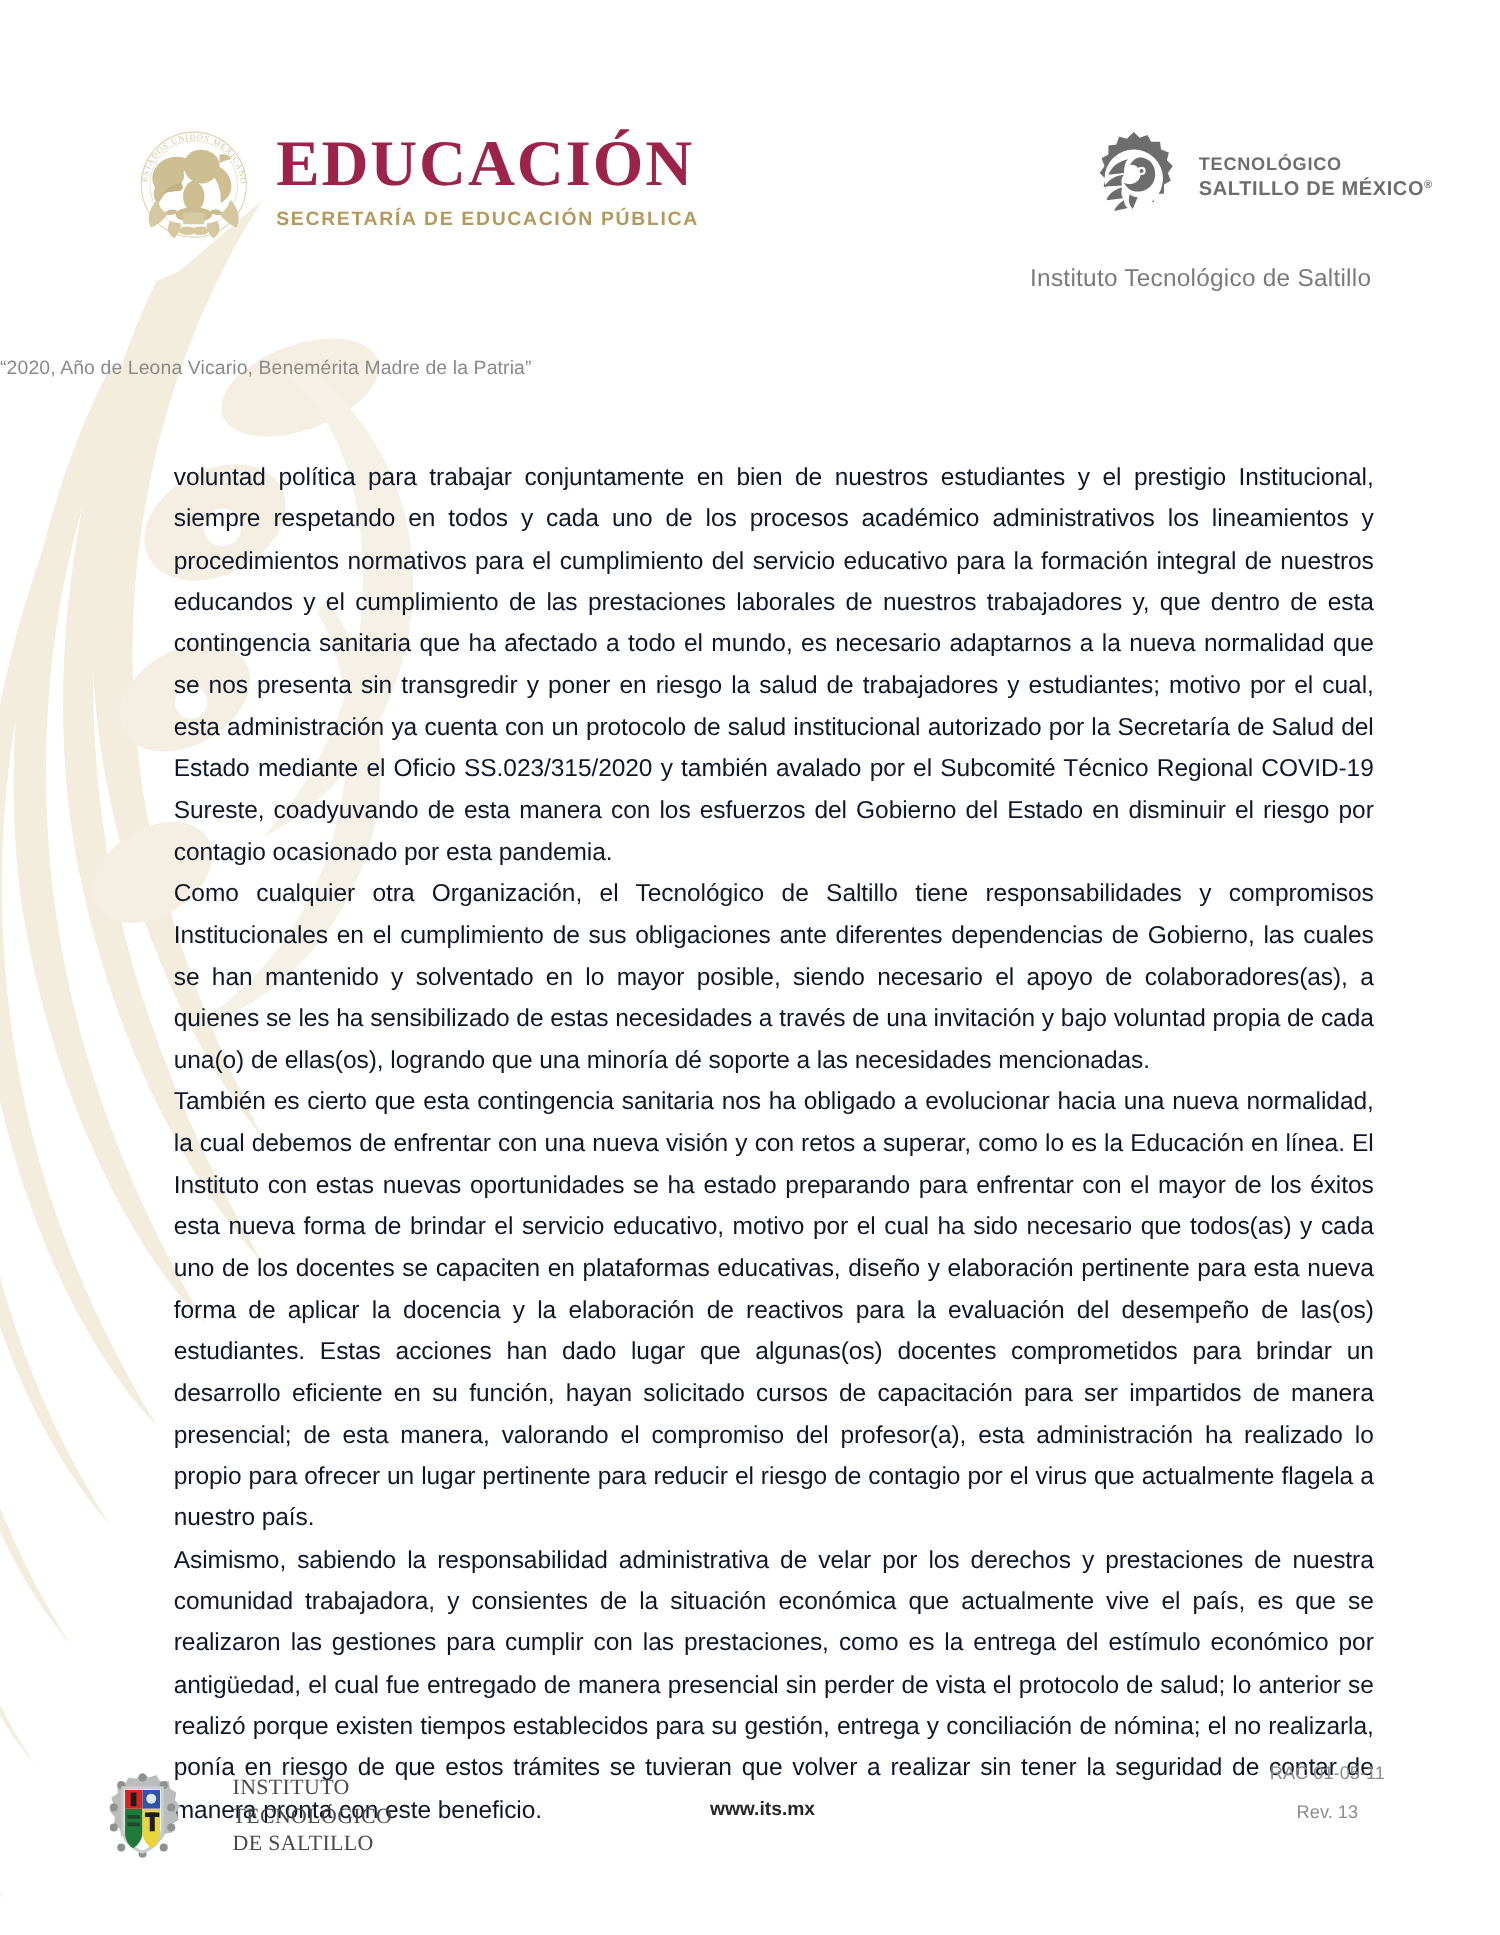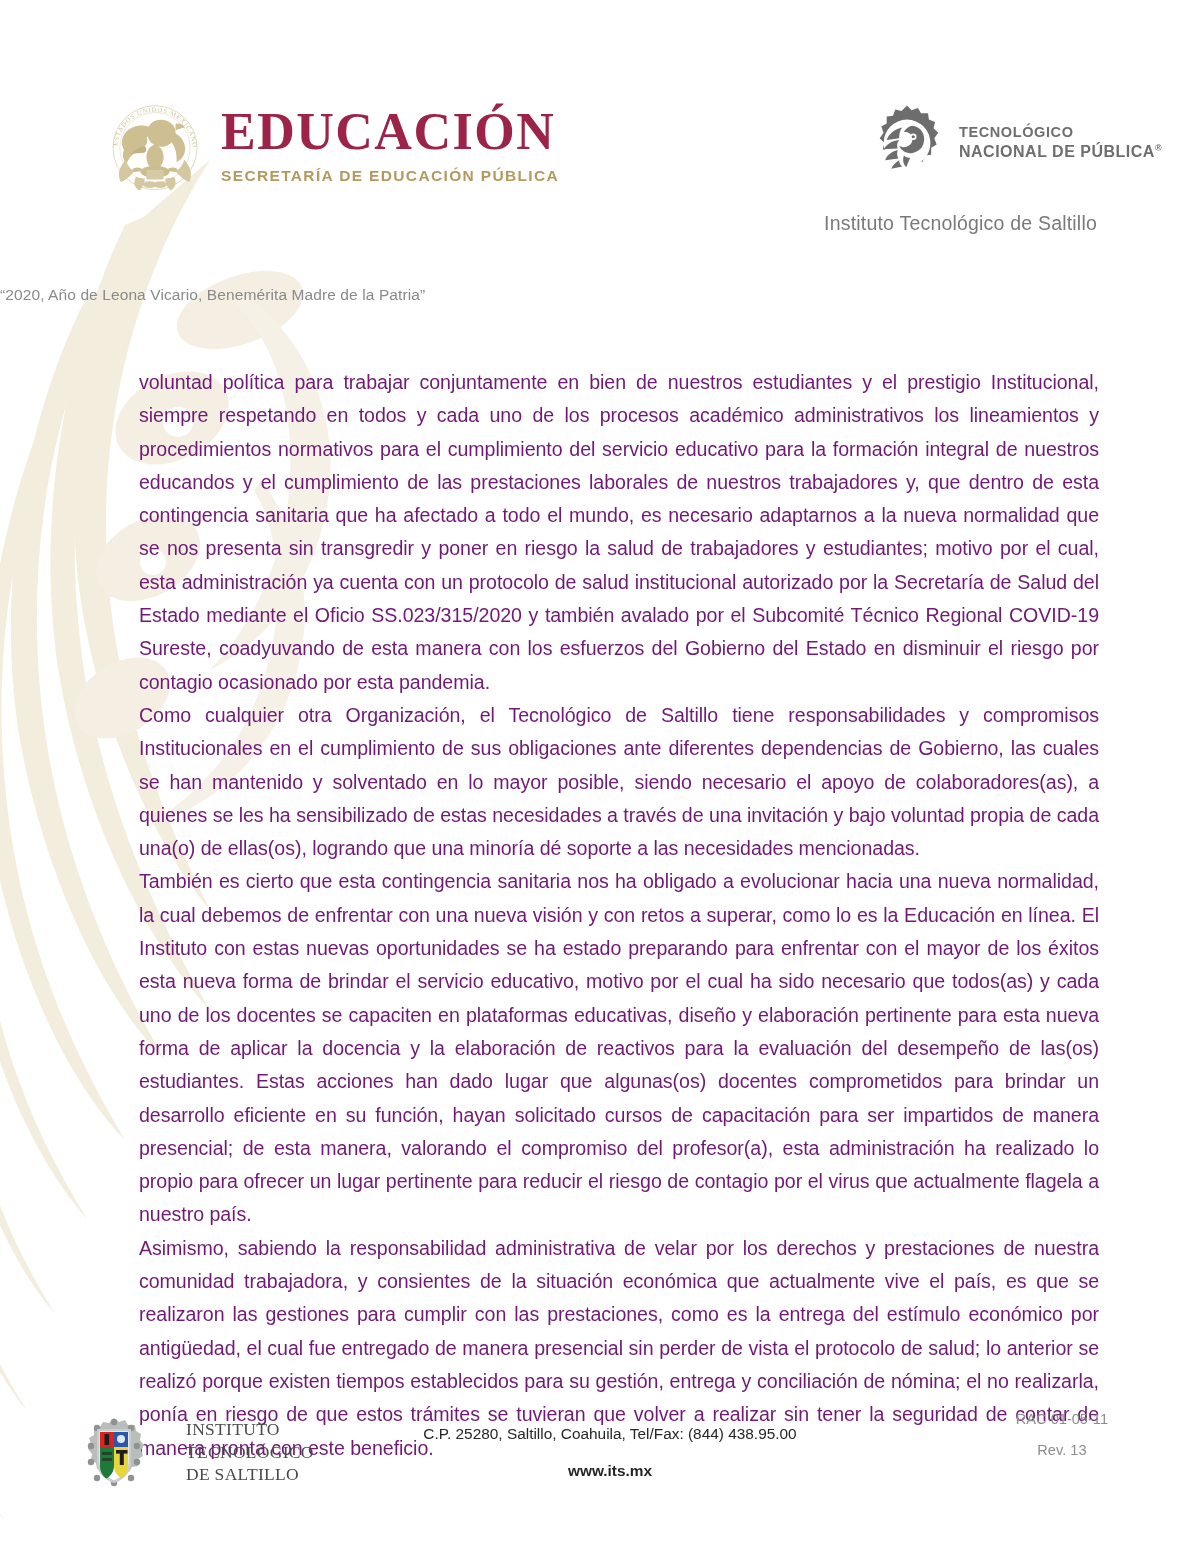--- a/index.html
+++ b/index.html
@@ -129,21 +129,21 @@
     top: 366px;
     width: 960px;
     z-index: 2;
   }
   .content p {
     margin: 0;
     text-align: justify;
     text-justify: inter-word;
     font-size: 19.6px;
     line-height: 33.3px;
-    color: #701a75;
+    color: #0f172a;
     letter-spacing: -0.05px;
   }
   .content p + p { margin-top: 0; }
 
   
   .footer {
     position: absolute;
     left: 0; right: 0;
     bottom: 0;
     height: 150px;
@@ -295,21 +295,21 @@
             <path d="M44 30 C 34 32 27 38 24 46 L 40 44 C 40 38 41 33 44 30 Z"></path>
             <path d="M40 46 C 31 47 24 51 20 58 L 38 57 C 37 53 37 49 40 46 Z"></path>
             <path d="M38 59 C 30 61 24 66 22 72 L 39 70 C 37 67 37 63 38 59 Z"></path>
             <path d="M40 72 C 35 75 31 79 30 83 L 44 80 C 41 78 40 75 40 72 Z"></path>
             <path d="M46 66 C 44 72 45 77 49 81 L 54 69 C 51 69 48 68 46 66 Z"></path>
           </g>
         </svg>
       </div>
       <div class="tnm-words">
         <div class="tnm-l1">TECNOLÓGICO</div>
-        <div class="tnm-l2"><span>NACIONAL DE PÚBLICA</span><span class="reg">®</span></div>
+        <div class="tnm-l2"><span>SALTILLO DE MÉXICO</span><span class="reg">®</span></div>
       </div>
     </div>
 
     <div class="campus-name">Instituto Tecnológico de Saltillo</div>
   </div>
 
   <div class="year-slogan">“2020, Año de Leona Vicario, Benemérita Madre de la Patria”</div>
 
   <div class="content">
     <p>voluntad política para trabajar conjuntamente en bien de nuestros estudiantes y el prestigio Institucional, siempre respetando en todos y cada uno de los procesos académico administrativos los lineamientos y procedimientos normativos para el cumplimiento del servicio educativo para la formación integral de nuestros educandos y el cumplimiento de las prestaciones laborales de nuestros trabajadores y, que dentro de esta contingencia sanitaria que ha afectado a todo el mundo, es necesario adaptarnos a la nueva normalidad que se nos presenta sin transgredir y poner en riesgo la salud de trabajadores y estudiantes; motivo por el cual, esta administración ya cuenta con un protocolo de salud institucional autorizado por la Secretaría de Salud del Estado mediante el Oficio SS.023/315/2020 y también avalado por el Subcomité Técnico Regional COVID-19  Sureste, coadyuvando de esta manera con los esfuerzos del Gobierno del Estado en disminuir el riesgo por contagio ocasionado por esta pandemia.</p>
@@ -364,21 +364,20 @@
         </svg>
       </div>
       <div class="its-words">
         <div>INSTITUTO</div>
         <div>TECNOLÓGICO</div>
         <div>DE SALTILLO</div>
       </div>
     </div>
 
     <div class="address">
-      <div>C.P. 25280, Saltillo, Coahuila, Tel/Fax: (844) 438.95.00</div>
       <div class="web">www.its.mx</div>
     </div>
 
     <div class="doccode">
       <div>RAC 01-05-11</div>
       <div>Rev. 13</div>
     </div>
   </div>
 
 </div>

